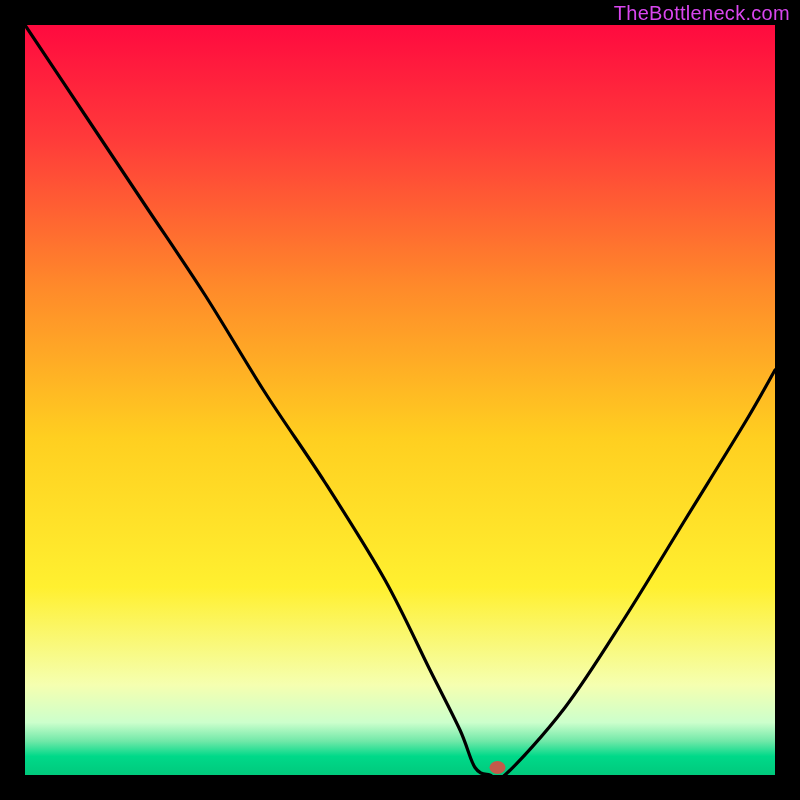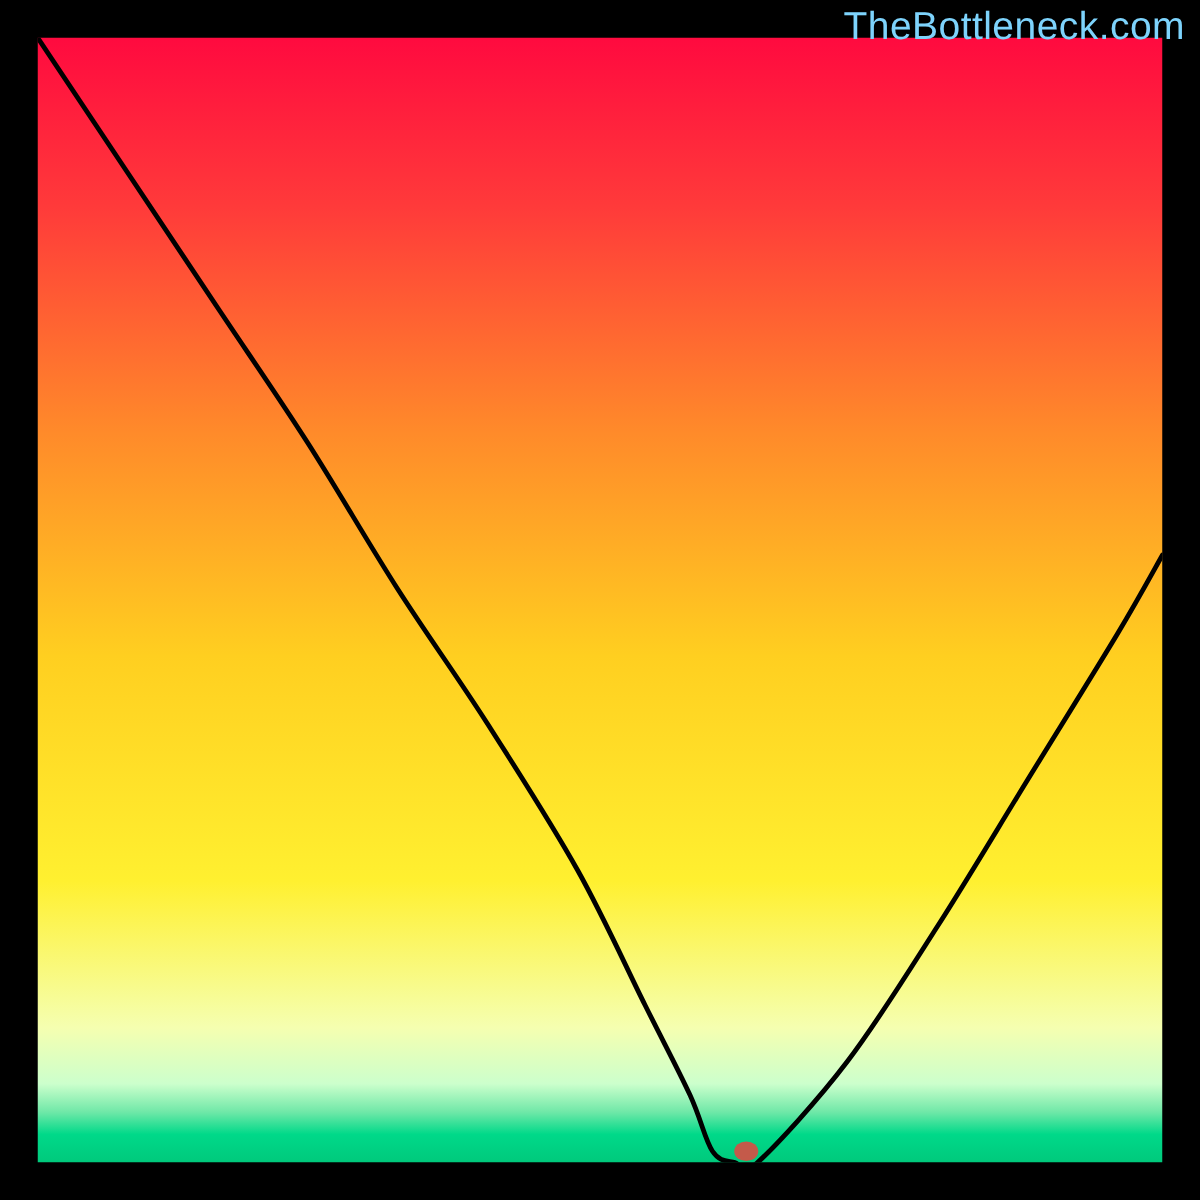--- a/index.html
+++ b/index.html
@@ -13,22 +13,22 @@
   }
   .container {
     position: relative;
     width: 800px;
     height: 800px;
   }
   .watermark {
     position: absolute;
     top: 2px;
     right: 10px;
-    color: #7dd3fc;
-    font-size: 26px;
+    color: #d946ef;
+    font-size: 20px;
     font-weight: 500;
     z-index: 10;
     letter-spacing: 0.3px;
   }
   .plot-wrap {
     position: absolute;
     left: 25px;
     top: 25px;
     width: 750px;
     height: 750px;

